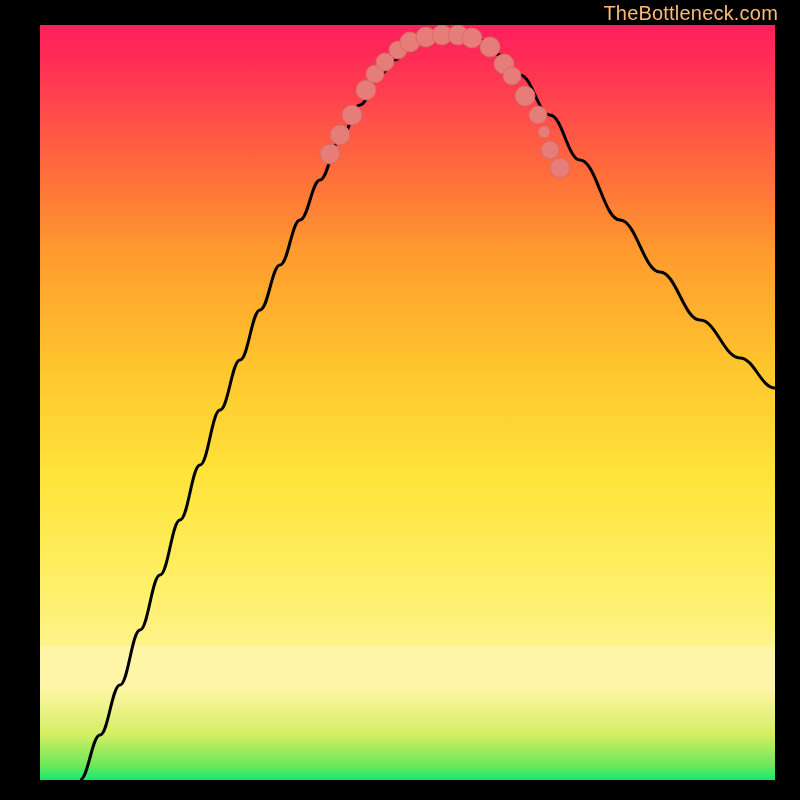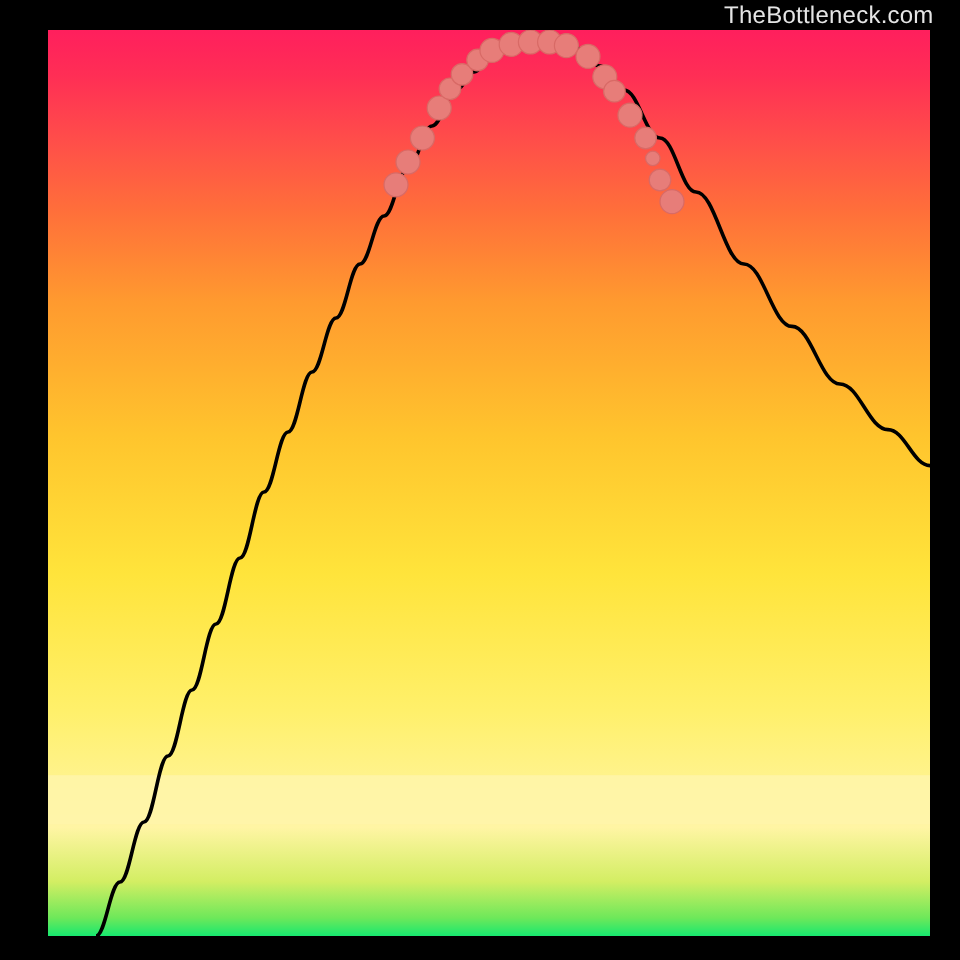--- a/index.html
+++ b/index.html
@@ -49,21 +49,21 @@
     position: absolute;
     inset: 0;
     width: 100%;
     height: 100%;
   }
   .watermark {
     position: absolute;
     top: 2px;
     right: 22px;
     font: 20px Arial, Helvetica, sans-serif;
-    color: #e5e5e5;
+    color: #fdba74;
     letter-spacing: 0.2px;
   }
 </style>
 </head>
 <body>
 
 <div class="stage">
   <div class="watermark">TheBottleneck.com</div>
   <div class="plot">
     <div class="gradient"></div>

